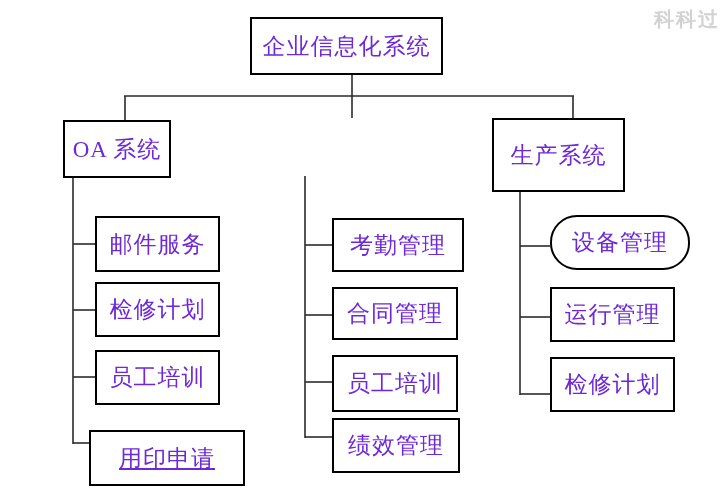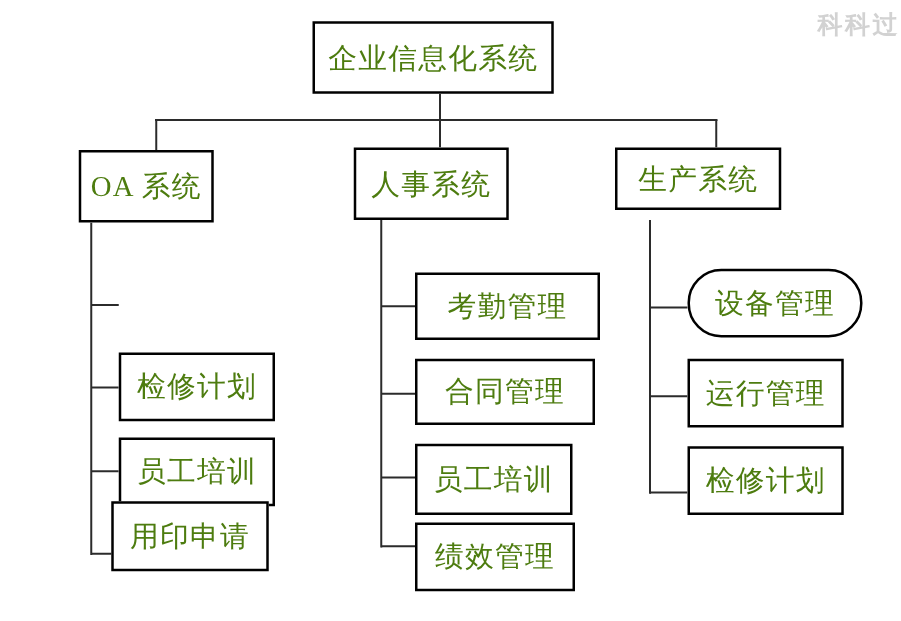--- a/index.html
+++ b/index.html
@@ -27,21 +27,21 @@
   }
   .node {
     position: absolute;
     box-sizing: border-box;
     border: 2px solid #000000;
     background: #ffffff;
     display: flex;
     align-items: center;
     justify-content: center;
     font-size: 23px;
-    color: #4d7c0f;
+    color: #6d28d9;
     white-space: nowrap;
     letter-spacing: 1px;
   }
   .watermark {
     position: absolute;
     left: 620px;
     top: 6px;
     width: 100px;
     text-align: right;
     font-size: 20px;
@@ -83,34 +83,34 @@
       <line x1="520" y1="246" x2="550" y2="246"></line>
       <line x1="520" y1="317" x2="550" y2="317"></line>
       <line x1="520" y1="394" x2="550" y2="394"></line>
     </g>
   </svg>
 
   <div class="node" style="left:250px; top:17px; width:193px; height:58px;">企业信息化系统</div>
 
   <div class="node" style="left:63px; top:120px; width:108px; height:58px;">OA 系统</div>
 
-  <div class="node" style="left:283px; top:118px; width:124px; height:58px;">人事系统</div>
 
-  <div class="node" style="left:492px; top:118px; width:133px; height:50px;">生产系统</div>
+  <div class="node" style="left:492px; top:118px; width:133px; height:74px;">生产系统</div>
 
+  <div class="node" style="left:95px; top:216px; width:125px; height:56px;">邮件服务</div>
 
   <div class="node" style="left:95px; top:282px; width:125px; height:55px;">检修计划</div>
 
   <div class="node" style="left:95px; top:350px; width:125px; height:55px;">员工培训</div>
 
-  <div class="node" style="left:89px; top:401px; width:126px; height:56px;">用印申请</div>
+  <div class="node" style="left:89px; top:430px; width:156px; height:56px;text-decoration:underline;">用印申请</div>
 
-  <div class="node" style="left:332px; top:218px; width:148px; height:54px;">考勤管理</div>
+  <div class="node" style="left:332px; top:218px; width:132px; height:54px;">考勤管理</div>
 
-  <div class="node" style="left:332px; top:287px; width:144px; height:53px;text-align:center;">合同管理</div>
+  <div class="node" style="left:332px; top:287px; width:126px; height:53px;text-align:center;">合同管理</div>
 
   <div class="node" style="left:332px; top:355px; width:126px; height:57px;">员工培训</div>
 
   <div class="node" style="left:332px; top:418px; width:128px; height:55px;">绩效管理</div>
 
   <div class="node" style="left:550px; top:215px; width:140px; height:55px;border-radius:27px;">设备管理</div>
 
   <div class="node" style="left:550px; top:287px; width:125px; height:55px;">运行管理</div>
 
   <div class="node" style="left:550px; top:357px; width:125px; height:55px;text-align:right;">检修计划</div>

